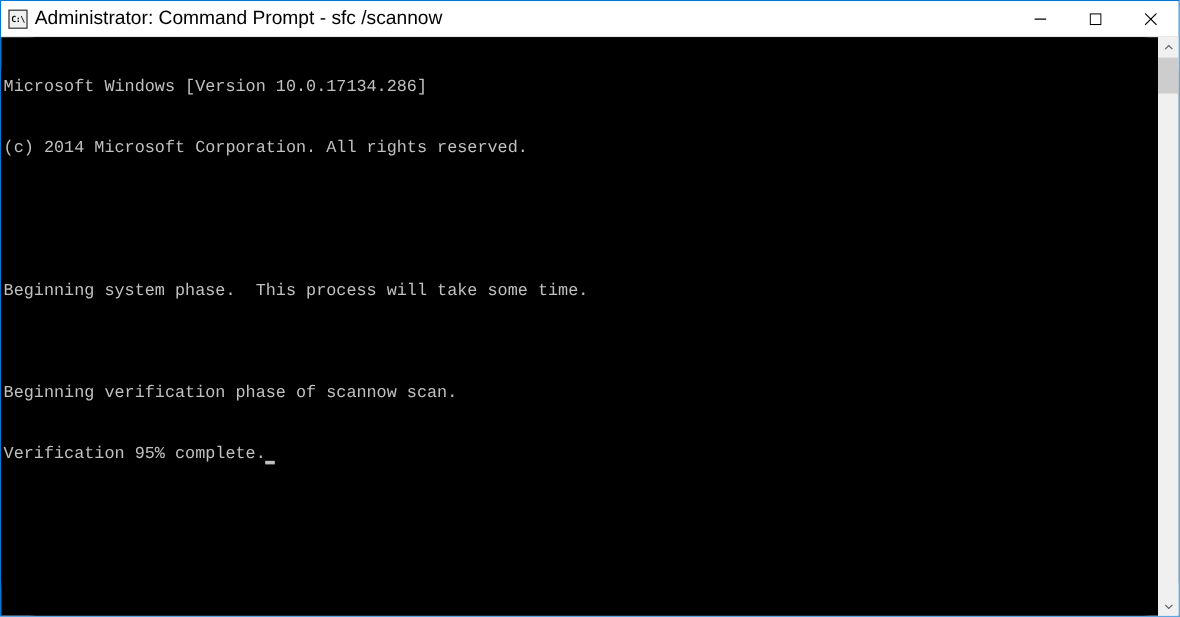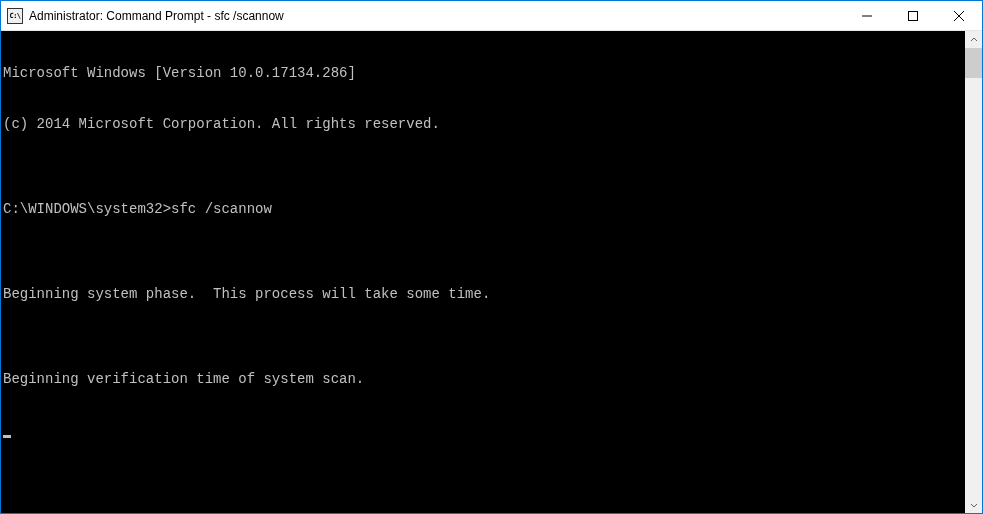--- a/index.html
+++ b/index.html
@@ -39,21 +39,21 @@
       justify-content: center;
       border: 1px solid #333;
       background: #f0f0f0;
       font-size: 7px;
       font-family: Consolas, monospace;
       color: #000;
       letter-spacing: -0.5px;
       font-weight: bold;
     }
     .title-text {
-      font-size: 12px;
+      font-size: 16px;
       color: #000;
       flex: 1;
     }
     .window-controls {
       display: flex;
       height: 100%;
     }
     .wc-btn {
       width: 46px;
       height: 100%;
@@ -154,26 +154,25 @@
           <line x1="10" y1="0" x2="0" y2="10" stroke="#000" stroke-width="1"></line>
         </svg>
       </button>
     </div>
   </div>
   <div class="content-area">
     <div class="terminal">
       <div class="terminal-line">Microsoft Windows [Version 10.0.17134.286]</div>
       <div class="terminal-line">(c) 2014 Microsoft Corporation. All rights reserved.</div>
       <div class="terminal-line"></div>
-      <div class="terminal-line">C:\WINDOWS\system32&gt;sfc /scannow</div>
       <div class="terminal-line"></div>
       <div class="terminal-line">Beginning system phase.  This process will take some time.</div>
       <div class="terminal-line"></div>
-      <div class="terminal-line">Beginning verification time of system scan.</div>
-      <div class="terminal-line"><span class="cursor"></span></div>
+      <div class="terminal-line">Beginning verification phase of scannow scan.</div>
+      <div class="terminal-line"><span>Verification 95% complete.</span><span class="cursor"></span></div>
     </div>
     <div class="scrollbar">
       <button class="sb-btn">
         <svg class="sb-arrow" viewBox="0 0 8 8">
           <path d="M1 5 L4 2 L7 5" fill="none" stroke="#606060" stroke-width="1"></path>
         </svg>
       </button>
       <div class="sb-track">
         <div class="sb-thumb"></div>
       </div>

